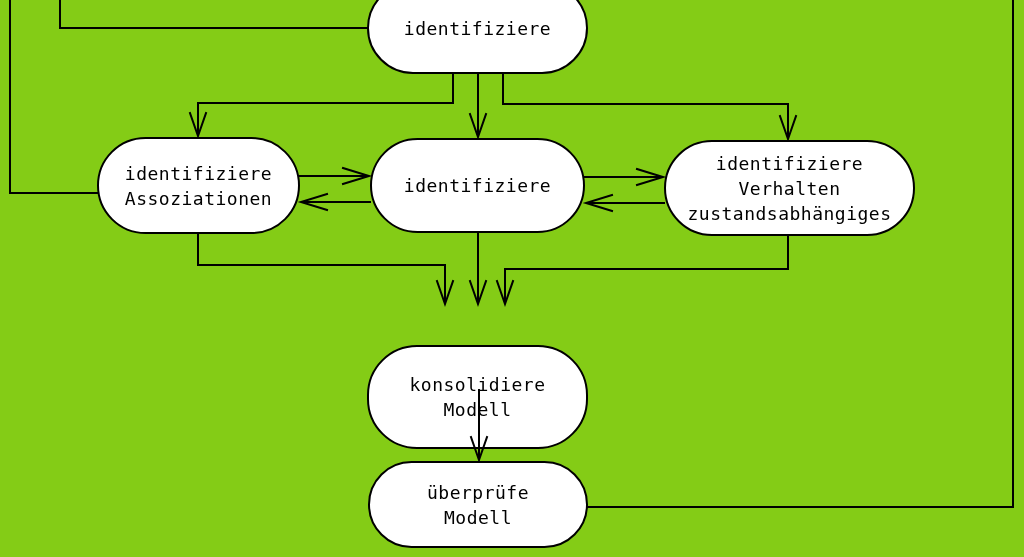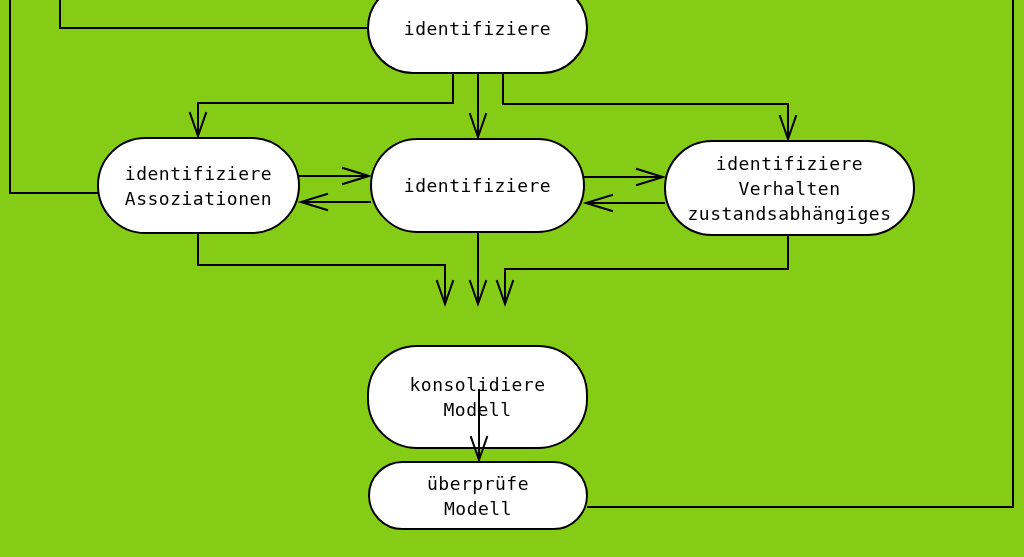--- a/index.html
+++ b/index.html
@@ -45,21 +45,21 @@
     line-height: 25px;
     letter-spacing: 0.5px;
     text-align: center;
     white-space: nowrap;
   }
   .n-interaktionen { left: 367px; top: -18px; width: 221px; height: 92px; }
   .n-assoziationen { left:  97px; top: 137px; width: 203px; height: 97px; }
   .n-attribute     { left: 370px; top: 138px; width: 215px; height: 95px; }
   .n-verhalten     { left: 664px; top: 140px; width: 251px; height: 96px; }
   .n-konsolidiere  { left: 367px; top: 305px; width: 221px; height: 104px; margin-top: 40px; }
-  .n-ueberpruefe   { left: 368px; top: 461px; width: 220px; height: 69px; }
+  .n-ueberpruefe   { left: 368px; top: 461px; width: 220px; height: 87px; }
 </style>
 </head>
 <body>
 
 <div class="canvas">
 
   <svg class="wires" width="1024" height="557" viewBox="0 0 1024 557">
 
     <g>
       <path d="M60,0 V28 H367"></path>

